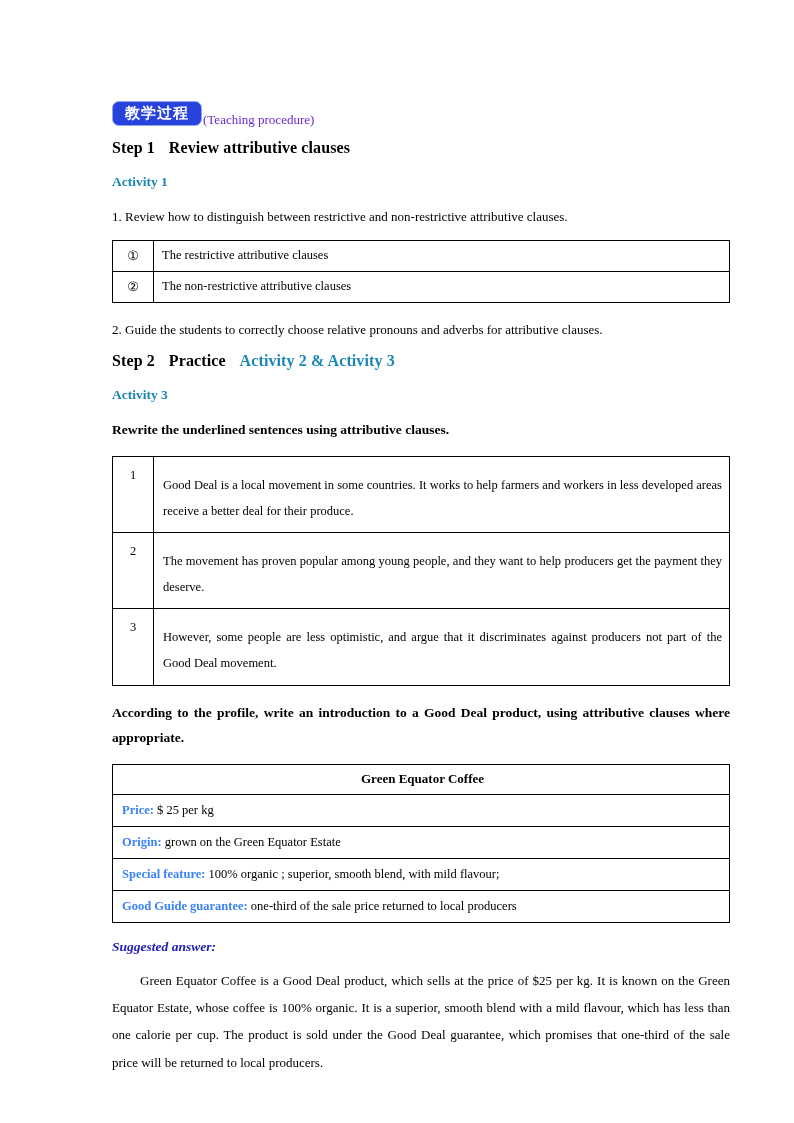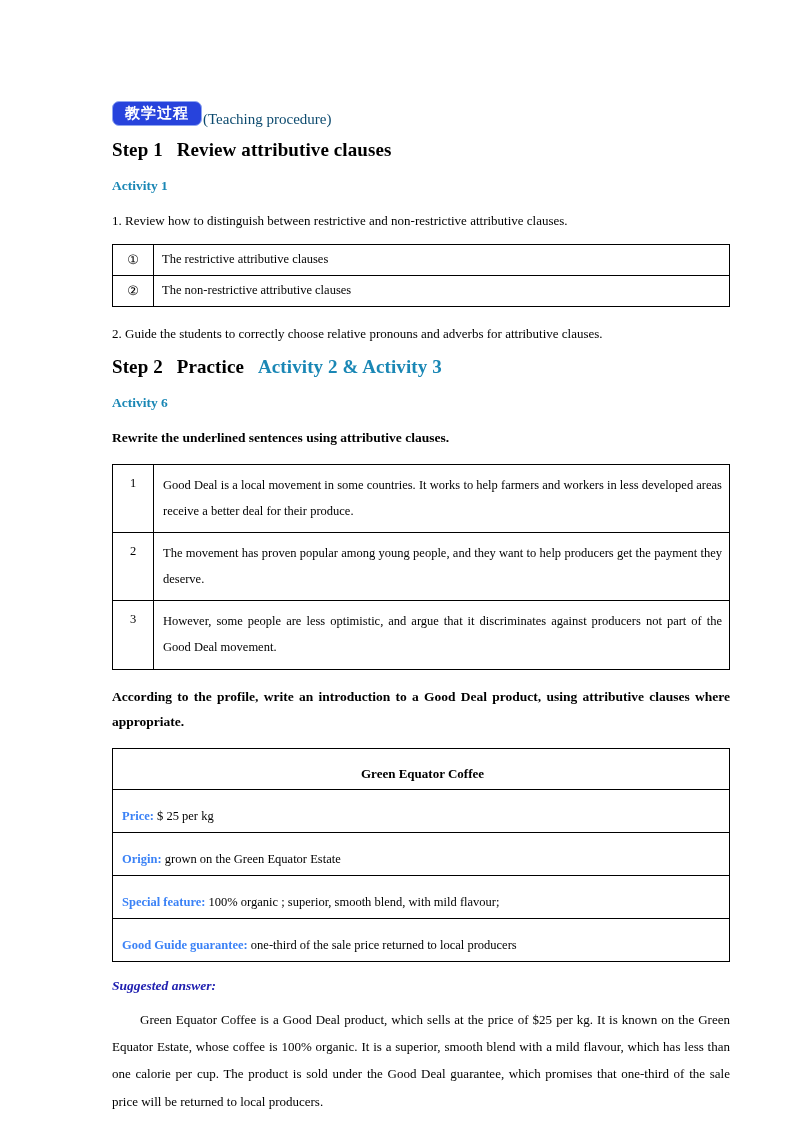--- a/index.html
+++ b/index.html
@@ -48,30 +48,30 @@
     font-weight: bold;
     font-size: 15px;
     letter-spacing: 1px;
     padding: 3px 12px 4px 12px;
     line-height: 1.1;
     box-sizing: border-box;
     height: 25px;
   }
   .badge-note {
     font-family: "Liberation Serif", serif;
-    font-size: 15px;
-    color: #0c4a6e;
+    font-size: 13px;
+    color: #6d28d9;
     margin-left: 1px;
     position: relative;
     top: 2px;
   }
 
   
   .step-line {
-    font-size: 19px;
+    font-size: 16px;
     font-weight: bold;
     margin: 13px 0 0 0;
     letter-spacing: 0.1px;
   }
   .step-line .gap { display: inline-block; width: 14px; }
   .step-line .accent {
     color: #1A87B5;
     font-weight: bold;
   }
   .activity {
@@ -134,30 +134,30 @@
   
   .tbl-rewrite td.num {
     width: 40px;
     text-align: center;
     padding: 0;
     font-size: 12.5px;
     vertical-align: top;
     padding-top: 11px;
   }
   .tbl-rewrite td.body {
-    padding: 8px 7px 8px 9px;
+    padding: 16px 7px 8px 9px;
     line-height: 2.05;
     text-align: justify;
     text-align-last: left;
   }
 
   
   .tbl-profile td {
     height: 31px;
-    padding: 11px 6px 0 9px;
+    padding: 0 6px 0 9px;
   }
   .tbl-profile td.title {
     text-align: center;
     font-weight: bold;
     font-size: 13px;
     height: 29px;
   }
   .label {
     color: #3b82f6;
     font-weight: bold;
@@ -195,21 +195,21 @@
         </tr>
       </tbody>
     </table>
 
     <div class="para">2. Guide the students to correctly choose relative pronouns and adverbs for attributive clauses.</div>
 
     <div class="step-line">
       <span>Step 2</span><span class="gap"></span><span>Practice</span><span class="gap"></span><span class="accent">Activity 2 &amp; Activity 3</span>
     </div>
 
-    <div class="activity">Activity 6</div>
+    <div class="activity">Activity 3</div>
 
     <div class="bold-para">Rewrite the underlined sentences using attributive clauses.</div>
 
     <table class="tbl-rewrite">
       <tbody>
         <tr>
           <td class="num">1</td>
           <td class="body">Good Deal is a local movement in some countries. It works to help farmers and workers in less developed areas receive a better deal for their produce.</td>
         </tr>
         <tr>

